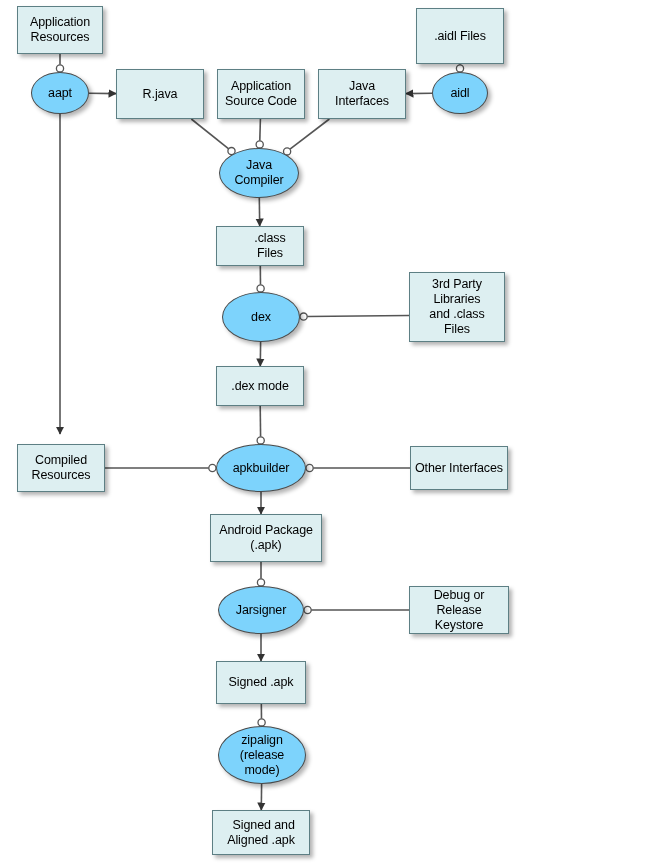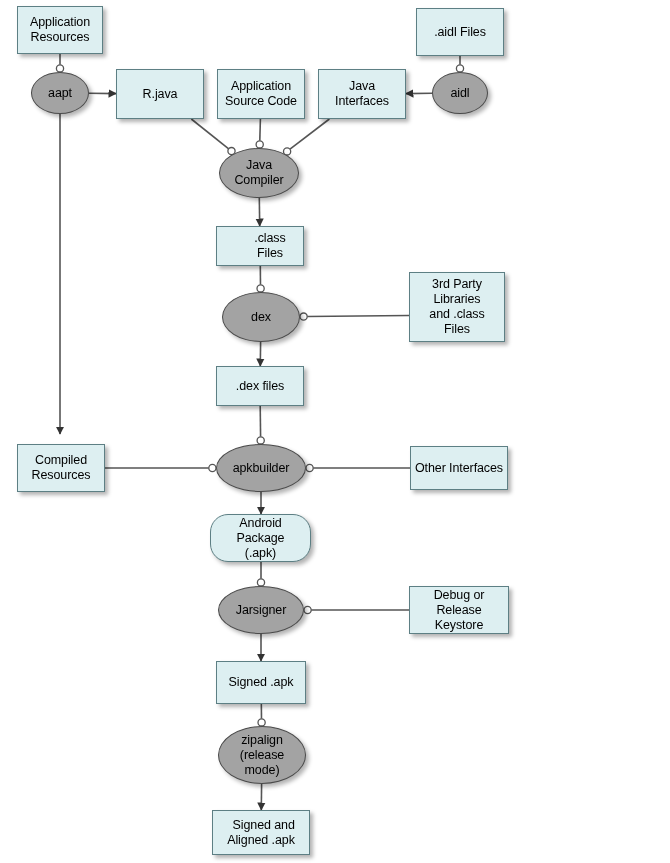--- a/index.html
+++ b/index.html
@@ -37,21 +37,21 @@
     font-size: 12.5px;
     line-height: 15px;
     letter-spacing: -0.1px;
   }
   .node.box {
     background: #ddeff1;
     border: 1px solid #5d7f84;
     box-shadow: 3px 3px 4px rgba(0,0,0,0.30);
   }
   .node.ellipse {
-    background: #a3a3a3;
+    background: #7dd3fc;
     border: 1px solid #4a4a4a;
     border-radius: 50%;
     box-shadow: 3px 3px 4px rgba(0,0,0,0.30);
   }
   .node .lbl {
     display: block;
     padding: 0 3px;
     white-space: pre-line;
   }
 </style>
@@ -119,21 +119,21 @@
         <span class="lbl">R.java</span>
       </div>
       <div class="node box" style="left: 217px; top: 69px; width: 88px; height: 50px;">
         <span class="lbl">Application
 Source Code</span>
       </div>
       <div class="node box" style="left: 318px; top: 69px; width: 88px; height: 50px;">
         <span class="lbl">Java
 Interfaces</span>
       </div>
-      <div class="node box" style="left: 416px; top: 8px; width: 88px; height: 48px;">
+      <div class="node box" style="left: 416px; top: 8px; width: 88px; height: 56px;">
         <span class="lbl">.aidl Files</span>
       </div>
       <div class="node ellipse" style="left: 432px; top: 72px; width: 56px; height: 42px;">
         <span class="lbl">aidl</span>
       </div>
       <div class="node ellipse" style="left: 219px; top: 148px; width: 80px; height: 50px;">
         <span class="lbl">Java
 Compiler</span>
       </div>
       <div class="node box" style="left: 216px; top: 226px; width: 88px; height: 40px; padding-left: 20px;">
@@ -142,33 +142,33 @@
       <div class="node ellipse" style="left: 222px; top: 292px; width: 78px; height: 50px;">
         <span class="lbl">dex</span>
       </div>
       <div class="node box" style="left: 409px; top: 272px; width: 96px; height: 70px;">
         <span class="lbl">3rd Party
 Libraries
 and .class
 Files</span>
       </div>
       <div class="node box" style="left: 216px; top: 366px; width: 88px; height: 40px;">
-        <span class="lbl">.dex files</span>
+        <span class="lbl">.dex mode</span>
       </div>
       <div class="node box" style="left: 17px; top: 444px; width: 88px; height: 48px;">
         <span class="lbl">Compiled
 Resources</span>
       </div>
       <div class="node ellipse" style="left: 216px; top: 444px; width: 90px; height: 48px;">
         <span class="lbl">apkbuilder</span>
       </div>
       <div class="node box" style="left: 410px; top: 446px; width: 98px; height: 44px;">
         <span class="lbl">Other Interfaces</span>
       </div>
-      <div class="node box" style="left: 210px; top: 514px; width: 101px; height: 48px; border-radius: 18px;">
+      <div class="node box" style="left: 210px; top: 514px; width: 112px; height: 48px;">
         <span class="lbl">Android Package
 (.apk)</span>
       </div>
       <div class="node ellipse" style="left: 218px; top: 586px; width: 86px; height: 48px;">
         <span class="lbl">Jarsigner</span>
       </div>
       <div class="node box" style="left: 409px; top: 586px; width: 100px; height: 48px;">
         <span class="lbl">Debug or
 Release
 Keystore</span>

